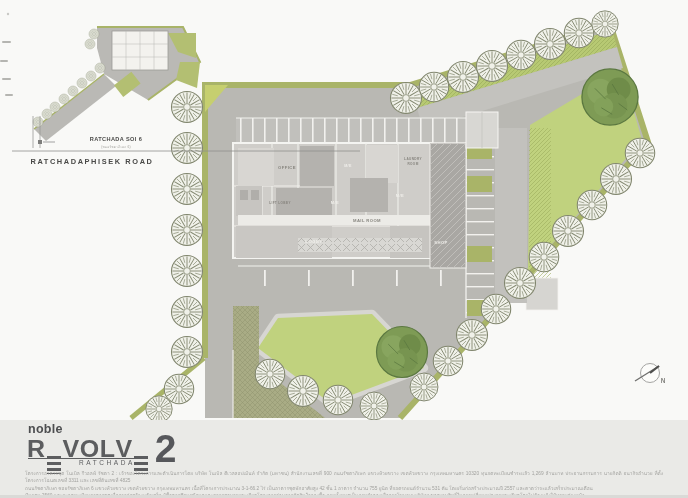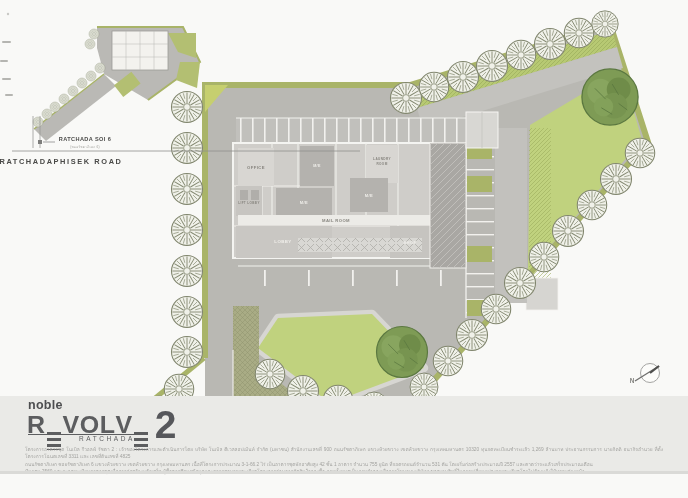--- a/index.html
+++ b/index.html
@@ -1,29 +1,29 @@
 <!DOCTYPE html>
 <html><head>
 <meta charset="utf-8">
 <style>
   html,body{margin:0;padding:0;}
   #page{position:relative;width:688px;height:498px;background:#f9f9f7;overflow:hidden;
         font-family:"Liberation Sans",sans-serif;}
   #plan{position:absolute;left:0;top:0;}
   
-  .lbl{position:absolute;transform:translate(-50%,-50%);white-space:nowrap;pointer-events:none;}
+  .lbl{position:absolute;transform:translate(-50%,-50%);white-space:nowrap;pointer-events:none;margin-left:31px;}
   .rl{font:600 4.2px "Liberation Sans",sans-serif;color:#87857f;letter-spacing:.4px;}
   .rl.lt{color:#efeeea;}
   .rl.two{text-align:center;line-height:4px;}
   .inset-soi{font:700 5.6px "Liberation Sans",sans-serif;color:#4b4b49;letter-spacing:.4px;}
   .inset-sub{font:400 3.3px "Liberation Sans",sans-serif;color:#a0a09c;letter-spacing:.2px;}
   .inset-road{font:700 7.4px "Liberation Sans",sans-serif;color:#4a4a48;letter-spacing:1.6px;}
   .north{font:600 6.5px "Liberation Sans",sans-serif;color:#83837f;}
   
-  #footer{position:absolute;left:0;top:396px;width:688px;height:78px;background:#eaeae7;}
+  #footer{position:absolute;left:0;top:420px;width:688px;height:78px;background:#eaeae7;}
   #footer:after{content:"";position:absolute;left:0;bottom:0;width:100%;height:3px;background:#dadad7;}
   .brand{position:absolute;left:28px;top:2px;font:800 12.5px "Liberation Sans",sans-serif;
          color:#4d4e50;letter-spacing:.3px;}
   .logo-wrap{position:absolute;left:27px;top:14px;width:200px;height:48px;}
   .logo-row{display:flex;align-items:baseline;}
   .logo-ch{font:700 25px "Liberation Sans",sans-serif;color:#5c5d5f;letter-spacing:.5px;
            transform:scaleY(.96);}
   .logo-e{display:inline-block;width:14px;height:18px;margin:0 1.5px;color:transparent;
           overflow:hidden;font-size:1px;
           background:repeating-linear-gradient(to bottom,#5c5d5f 0 3.2px,rgba(0,0,0,0) 3.2px 5.8px);}

